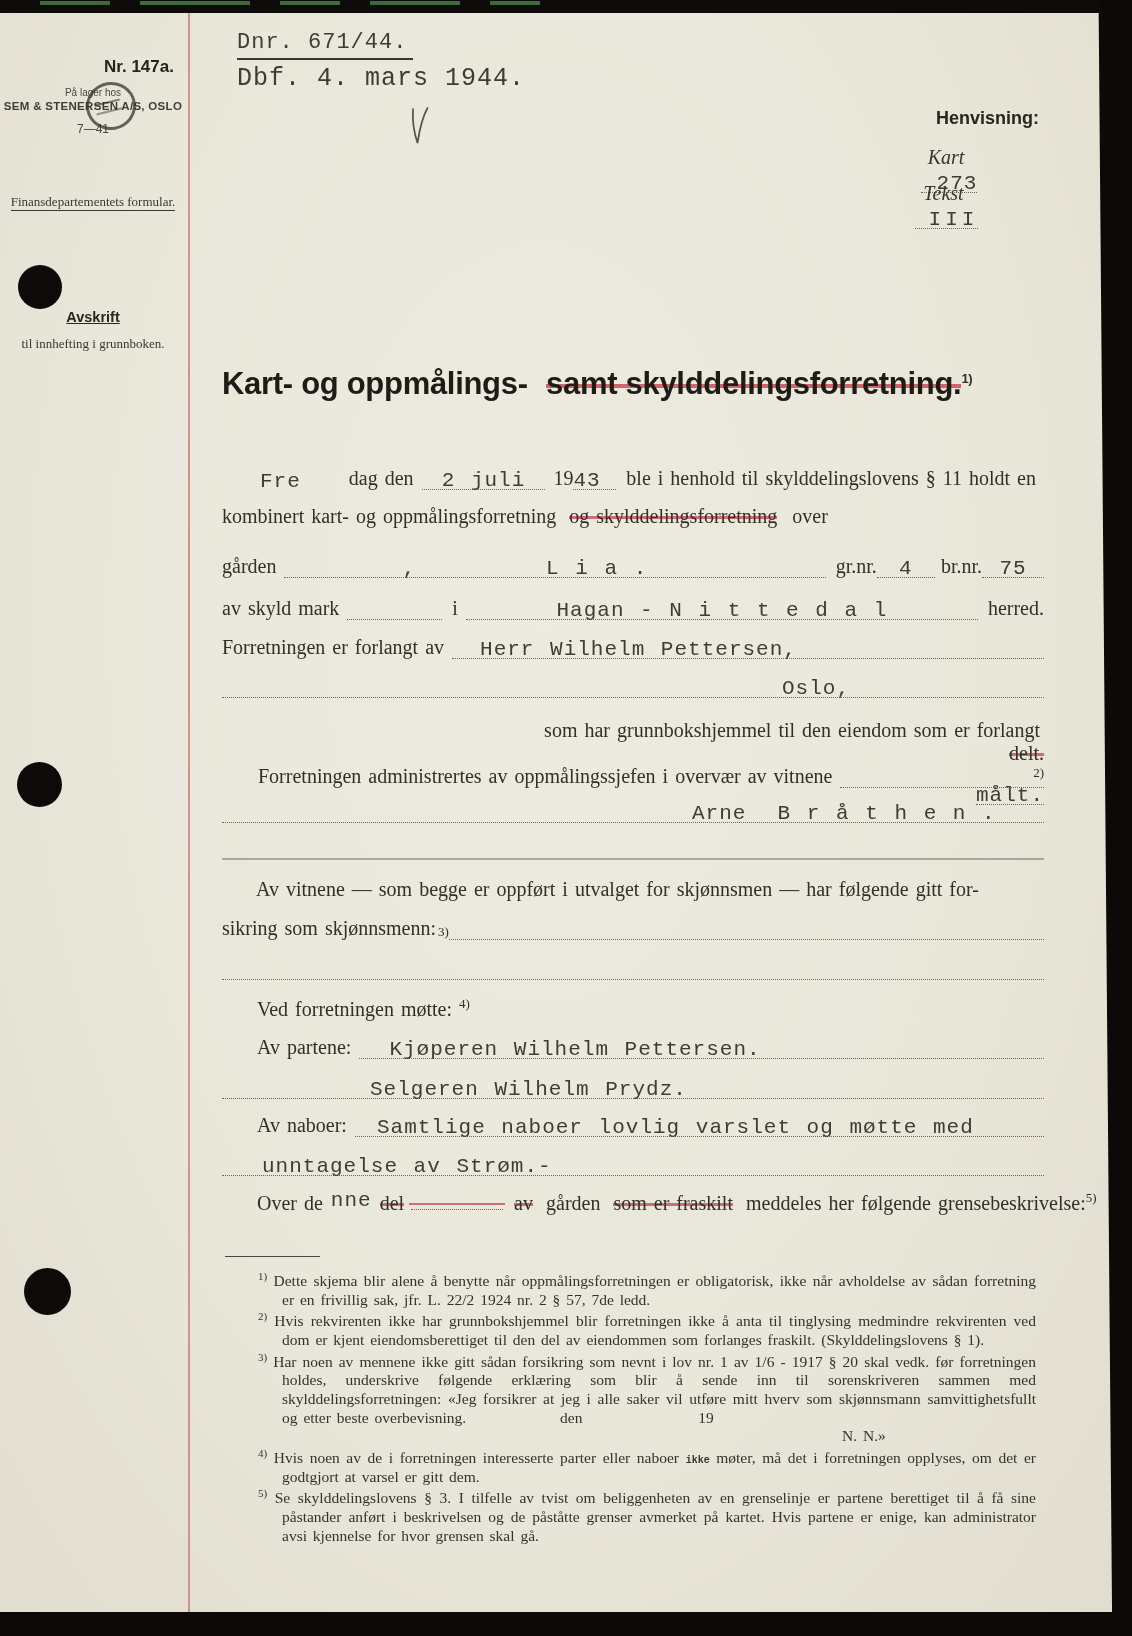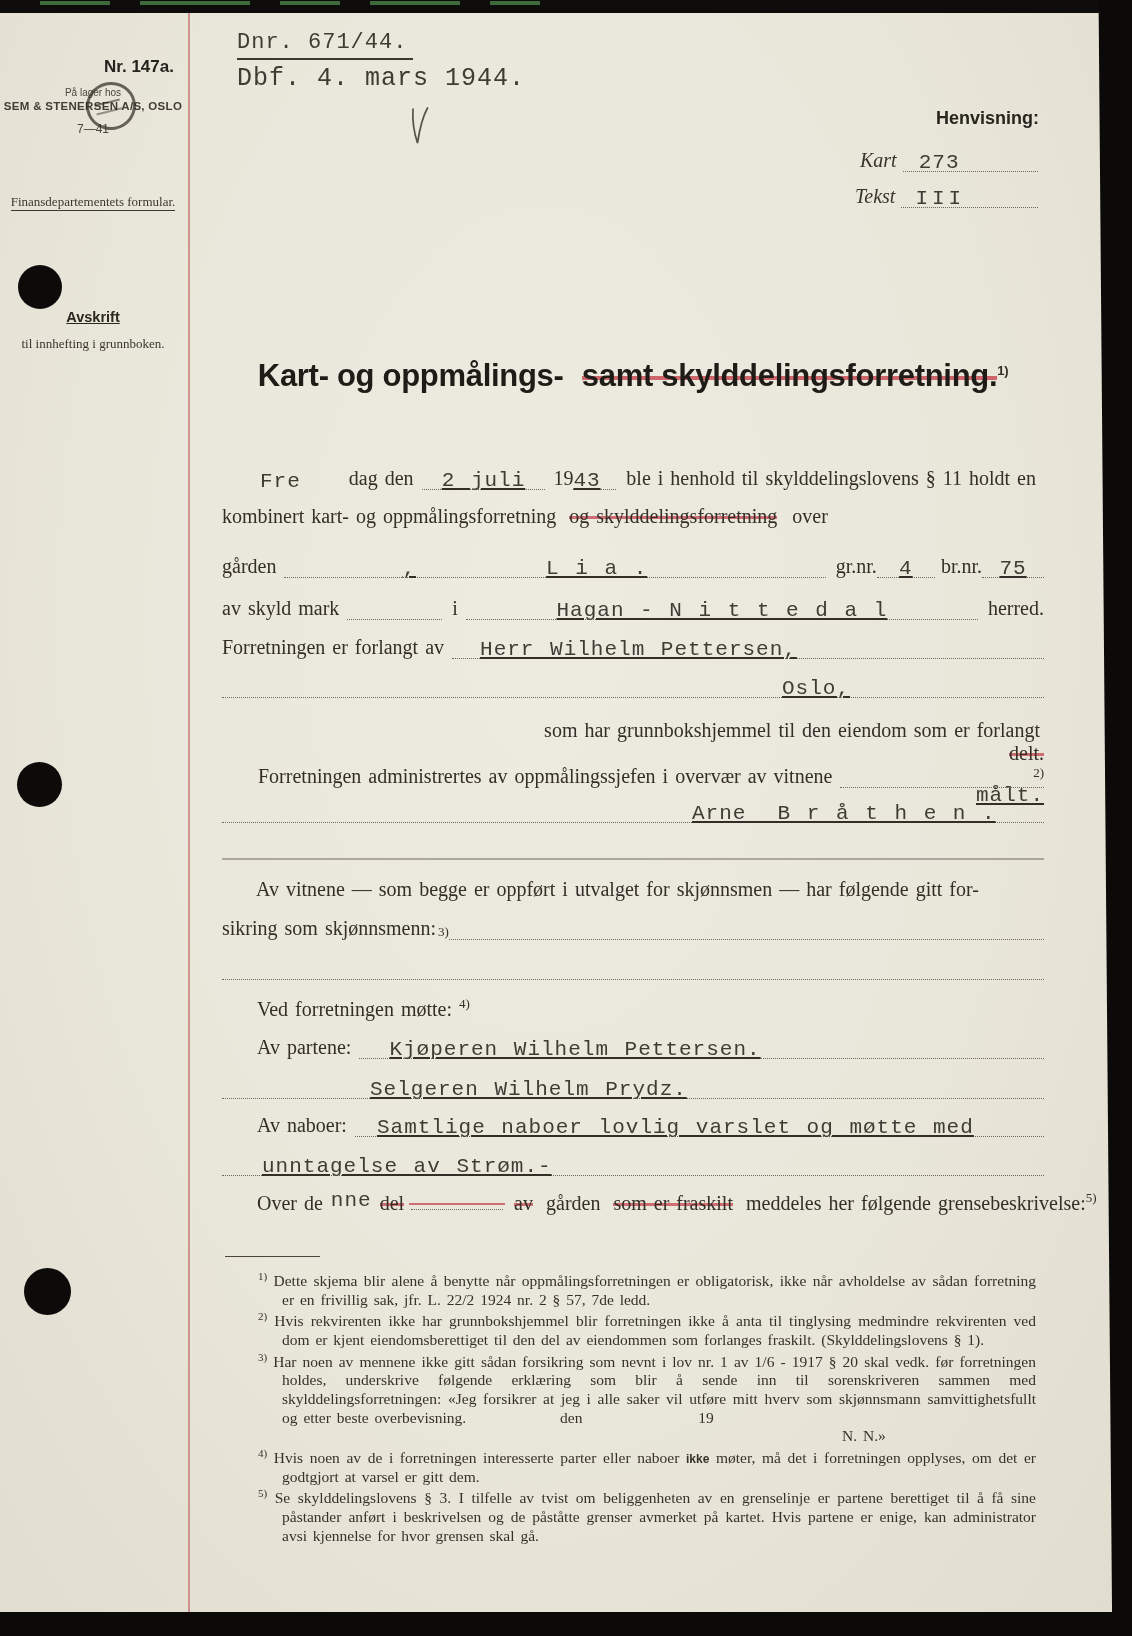--- a/index.html
+++ b/index.html
@@ -25,48 +25,48 @@
   .formular{font-size:13px;border-bottom:1px solid #3b3831;padding-bottom:1px;color:#3b372f;}
   .hole{position:absolute;background:#0c0b09;border-radius:50%;}
   .avskrift{font-family:"Liberation Sans","DejaVu Sans",sans-serif;font-weight:bold;font-size:14.5px;text-decoration:underline;color:#2a2620;}
   .avskrift-sub{font-size:13px;color:#3b372f;}
   
   .typed{font-family:"Liberation Mono","DejaVu Sans Mono",monospace;color:#3f3c35;letter-spacing:1px;}
   .dnr{position:absolute;left:237px;top:30px;font-size:22px;border-bottom:2px solid #3a372f;padding:0 6px 3px 0;}
   .dbf{position:absolute;left:237px;top:64px;font-size:25px;}
   .tick{position:absolute;left:408px;top:106px;}
   .henvisning{position:absolute;left:936px;top:108px;font-family:"Liberation Sans","DejaVu Sans",sans-serif;font-weight:bold;font-size:18px;color:#28251f;}
-  .ref-row{position:absolute;display:flex;align-items:flex-end;height:26px;}
+  .ref-row{position:absolute;display:flex;align-items:center;height:26px;flex-direction:column;}
   .ref-label{font-style:italic;font-size:20px;color:#38342c;padding-right:6px;}
   .ref-fill{flex:1;border-bottom:1.5px dotted #6b675b;display:flex;align-items:flex-end;}
   .ref-val{font-size:22px;transform:translateY(3px);}
   
-  .title{position:absolute;left:222px;top:358px;width:822px;text-align:center;
+  .title{position:absolute;left:222px;top:366px;width:822px;text-align:left;
          font-family:"Liberation Sans","DejaVu Sans",sans-serif;font-weight:bold;font-size:31px;
          letter-spacing:-.3px;color:#1f1c17;white-space:nowrap;}
   .strike-red{background:linear-gradient(to bottom,transparent 50%,rgba(202,88,95,.85) 50%,rgba(202,88,95,.85) 62%,transparent 62%);}
   .title .strike-red{background:linear-gradient(to bottom,transparent 52%,rgba(202,88,95,.9) 52%,rgba(202,88,95,.9) 64%,transparent 64%);}
   sup.fnref{font-size:13px;color:#332f28;}
   
   .main{position:absolute;left:222px;top:0;width:822px;font-size:20px;word-spacing:2px;}
   .row{position:absolute;left:0;width:822px;display:flex;align-items:flex-end;height:28px;white-space:nowrap;}
   .row .lbl{padding-right:8px;}
-  .dot{border-bottom:1.5px dotted #6b675b;display:flex;align-items:flex-end;overflow:visible;text-decoration:underline;}
+  .dot{border-bottom:1.5px dotted #6b675b;display:flex;align-items:flex-end;overflow:visible;}
   .fill{flex:1;}
   .tv{font-size:21px;transform:translateY(3px);white-space:pre;}
   .plain{position:absolute;left:0;width:822px;white-space:nowrap;}
   .sep{position:absolute;left:0;top:858px;width:822px;border-top:2px solid rgba(120,115,104,.55);}
   .dstrike{position:relative;}
   .dstrike::after{content:"";position:absolute;left:-2px;right:-2px;top:58%;height:2.5px;background:rgba(202,88,95,.85);}
   
   .fnrule{position:absolute;left:3px;top:1256px;width:95px;border-top:1.5px solid #4a463e;}
   .footnotes{position:absolute;left:36px;top:1270px;width:778px;font-size:15.5px;line-height:1.2;color:#36322a;text-align:justify;}
   .fn{padding-left:24px;text-indent:-24px;margin-bottom:1px;}
   .fn sup{font-size:11px;}
-  .fn b{font-family:Liberation Sans, sans-serif;font-size:12px;}
+  .fn b{font-family:Liberation Mono, monospace;font-size:10px;}
   .fn-gap1{display:inline-block;width:88px;}
   .fn-gap2{display:inline-block;width:110px;}
   .fn-sig{margin-left:560px;text-indent:0;}
 </style>
 </head>
 <body>
 
 <div id="page">
 
   <div class="edge-top"></div>

